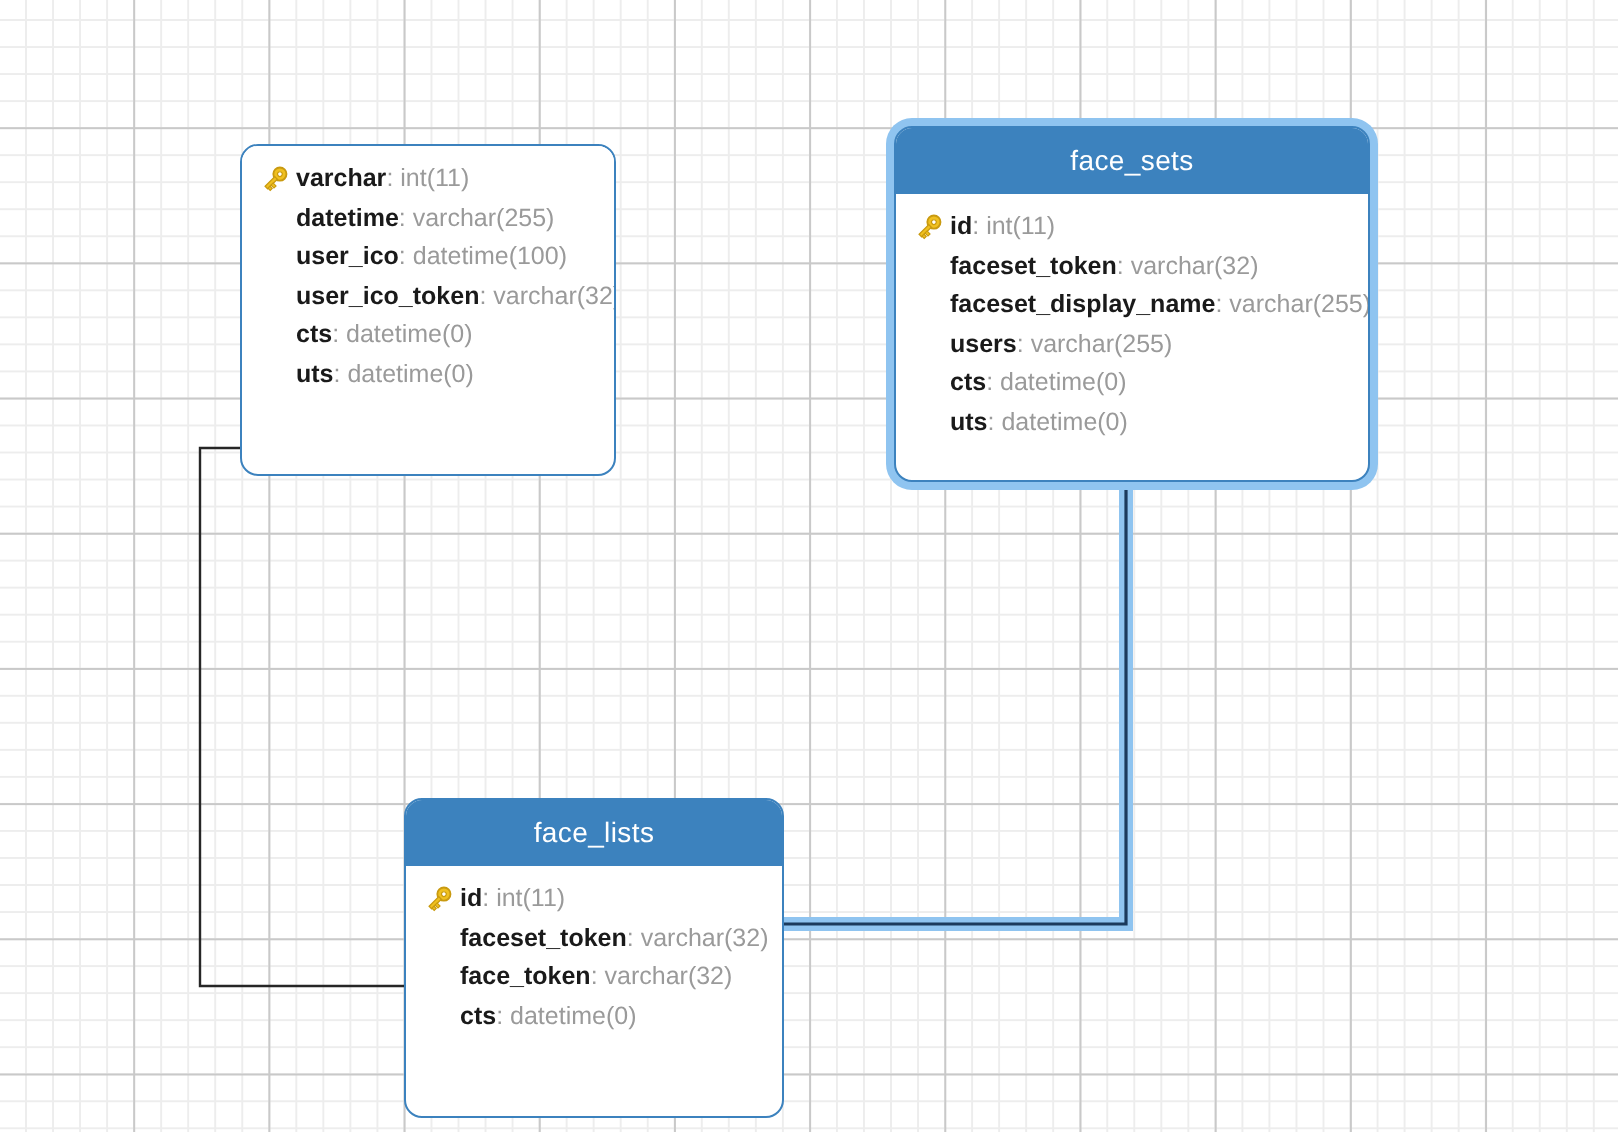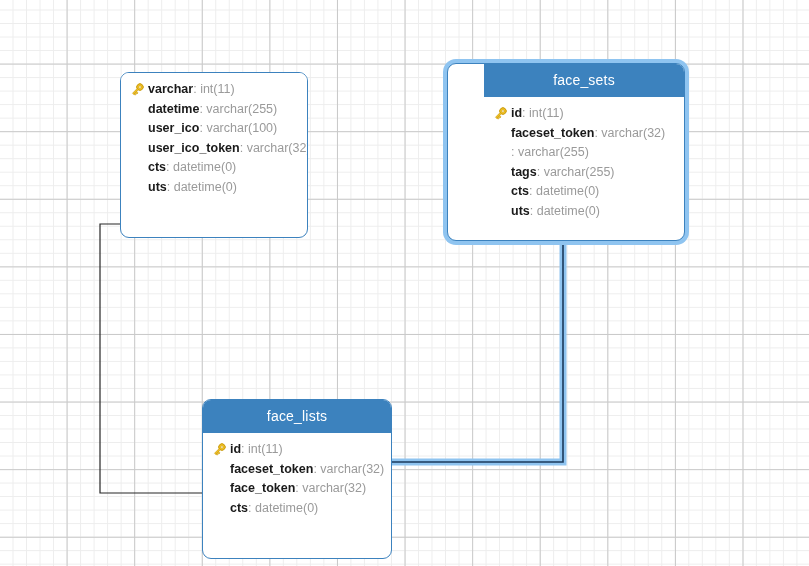--- a/index.html
+++ b/index.html
@@ -106,21 +106,21 @@
         <div class="field">
           <span class="keycell empty"></span>
           <span class="fname">datetime</span>
           <span class="ftype">:&nbsp;</span>
           <span class="ftype">varchar(255)</span>
         </div>
         <div class="field">
           <span class="keycell empty"></span>
           <span class="fname">user_ico</span>
           <span class="ftype">:&nbsp;</span>
-          <span class="ftype">varchar(100)</span>
+          <span class="ftype">datetime(100)</span>
         </div>
         <div class="field">
           <span class="keycell empty"></span>
           <span class="fname">user_ico_token</span>
           <span class="ftype">:&nbsp;</span>
           <span class="ftype">varchar(32)</span>
         </div>
         <div class="field">
           <span class="keycell empty"></span>
           <span class="fname">cts</span>
@@ -128,21 +128,21 @@
           <span class="ftype">datetime(0)</span>
         </div>
         <div class="field">
           <span class="keycell empty"></span>
           <span class="fname">uts</span>
           <span class="ftype">:&nbsp;</span>
           <span class="ftype">datetime(0)</span>
         </div>
       </div>
     </div>
-    <div class="table selected" style="left: 447px; top: 63px; width: 238px; height: 178px; padding-left: 36px;">
+    <div class="table selected" style="left: 447px; top: 63px; width: 238px; height: 178px;">
       <div class="thead">face_sets</div>
       <div class="tbody">
         <div class="field">
           <span class="keycell">
             <svg width="15" height="15" viewBox="0 0 16 16">
               <g transform="rotate(45 8 8)">
                 <circle cx="8" cy="4.3" r="3.5" fill="#F0C020" stroke="#C99A10" stroke-width="1"></circle>
                 <circle cx="8" cy="4.3" r="1.25" fill="#ffffff" stroke="#C99A10" stroke-width=".6"></circle>
                 <rect x="7.05" y="7.2" width="1.9" height="7.3" fill="#F0C020" stroke="#C99A10" stroke-width=".7"></rect>
                 <rect x="8.8" y="10.2" width="2.2" height="1.6" fill="#F0C020" stroke="#C99A10" stroke-width=".6"></rect>
@@ -155,26 +155,27 @@
           <span class="ftype">int(11)</span>
         </div>
         <div class="field">
           <span class="keycell empty"></span>
           <span class="fname">faceset_token</span>
           <span class="ftype">:&nbsp;</span>
           <span class="ftype">varchar(32)</span>
         </div>
         <div class="field">
           <span class="keycell empty"></span>
+          <span class="fname">faceset_display_name</span>
           <span class="ftype">:&nbsp;</span>
           <span class="ftype">varchar(255)</span>
         </div>
         <div class="field">
           <span class="keycell empty"></span>
-          <span class="fname">tags</span>
+          <span class="fname">users</span>
           <span class="ftype">:&nbsp;</span>
           <span class="ftype">varchar(255)</span>
         </div>
         <div class="field">
           <span class="keycell empty"></span>
           <span class="fname">cts</span>
           <span class="ftype">:&nbsp;</span>
           <span class="ftype">datetime(0)</span>
         </div>
         <div class="field">

